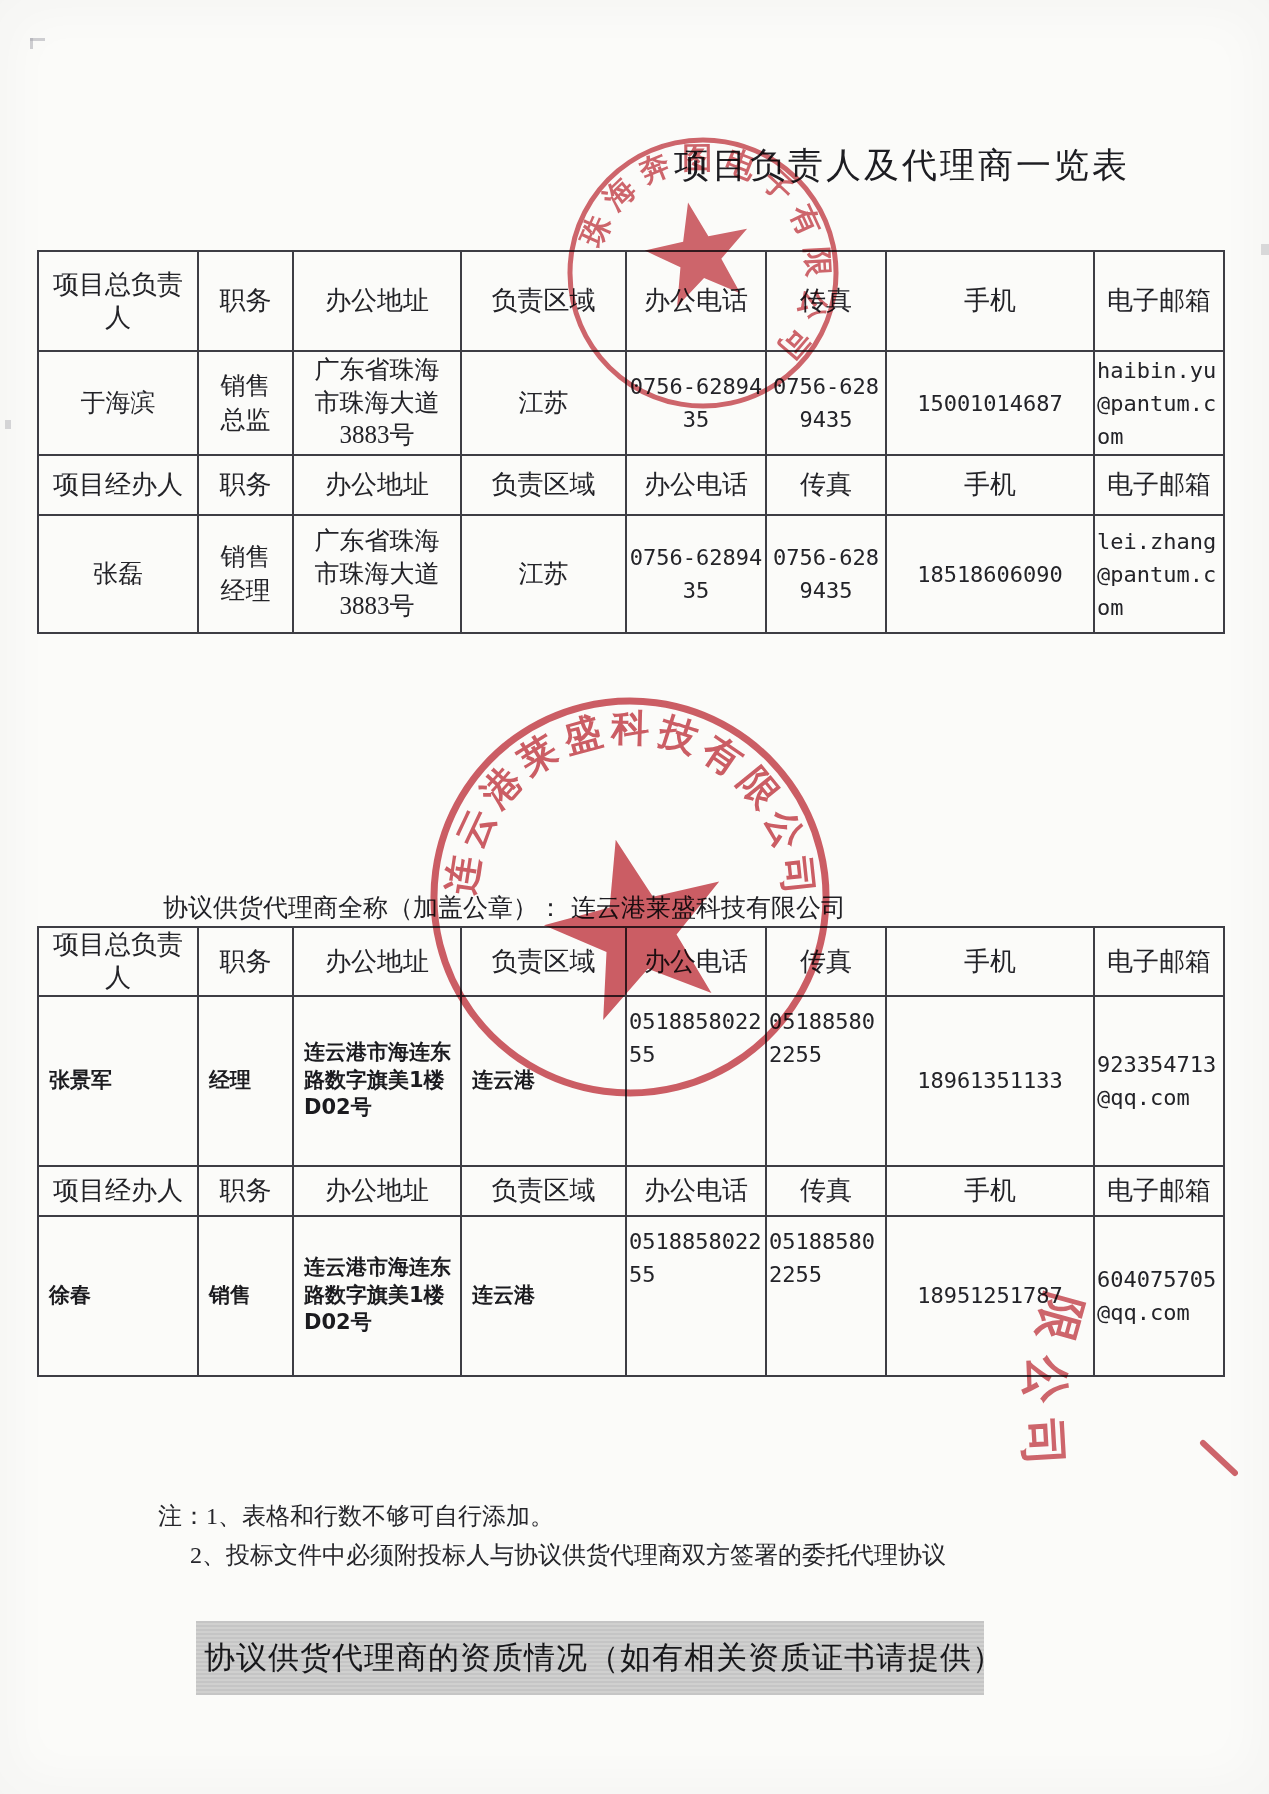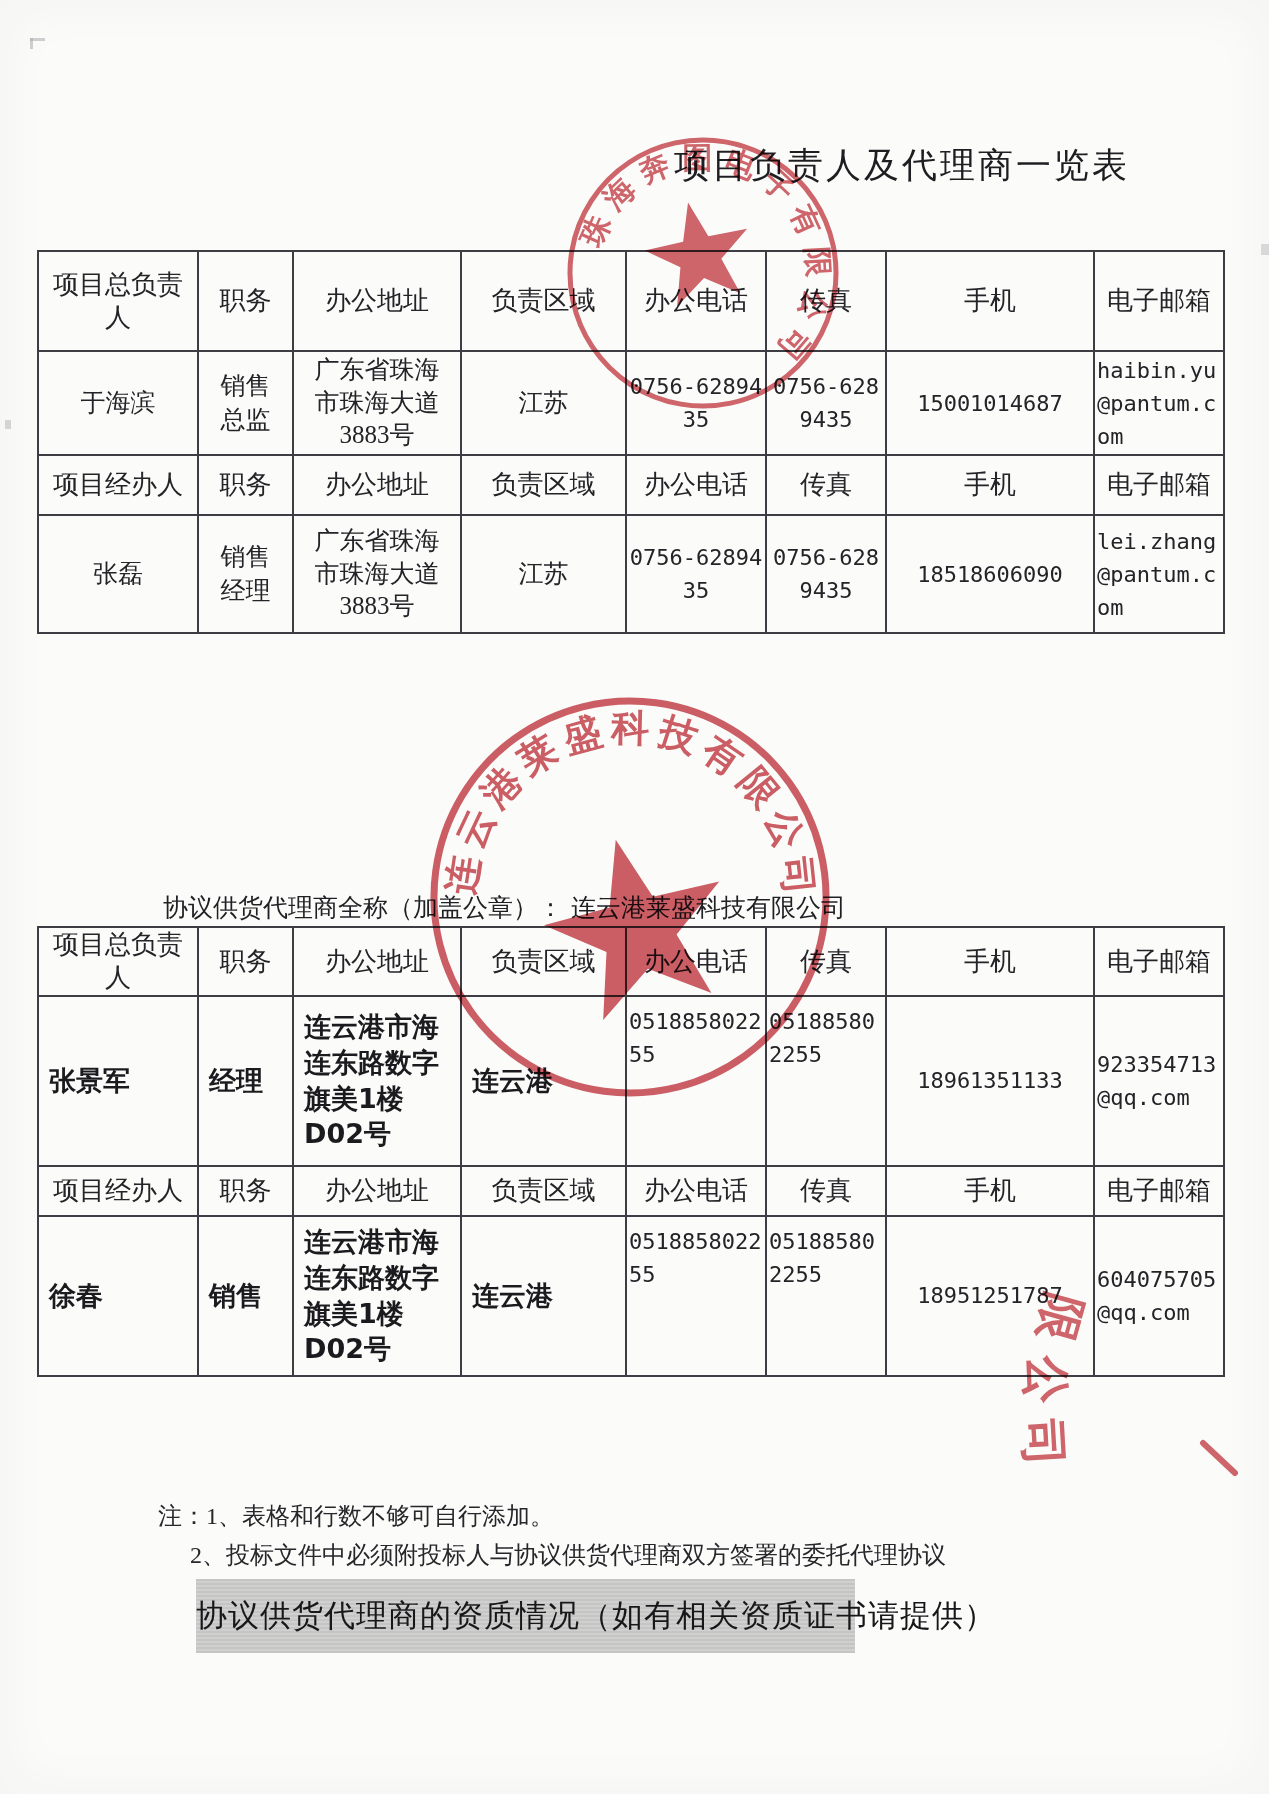--- a/index.html
+++ b/index.html
@@ -42,31 +42,31 @@
   .t1 tr.r1{height:100px}.t1 tr.r2{height:104px}.t1 tr.r3{height:60px}.t1 tr.r4{height:118px}
   
   .t2 tr.r1{height:66px}.t2 tr.r2{height:170px}.t2 tr.r3{height:50px}.t2 tr.r4{height:160px}
   
   .t1 tr.data td:nth-child(2){padding:16px 14px;line-height:1.35;}
   .t1 tr.data td:nth-child(3){padding:0 12px;margin-left:36px;}
   .t1 tr.data td:nth-child(8){text-align:left;}
   
   .t2 tr.data td.cjk{
     font-family:"DejaVu Sans","Liberation Sans",sans-serif;font-weight:700;
-    font-size:27px;text-align:left;padding-left:10px;padding-right:4px;line-height:1.32;
+    font-size:21px;text-align:left;padding-left:10px;padding-right:4px;line-height:1.32;
     color:#1b1b1f;
   }
   .t2 tr.data td.phone{vertical-align:top;text-align:left;padding-top:8px;}
   .t2 tr.data td:nth-child(8){text-align:left;}
   
   .notes{position:absolute;left:158px;top:1500px;font-size:24px;color:#26262b;}
   .notes .row2{margin-left:32px;margin-top:7px;white-space:nowrap;}
   .note-highlight{
-    position:absolute;left:196px;top:1579px;width:659px;height:74px;
-    display:flex;align-items:center;box-sizing:border-box;
+    position:absolute;left:196px;top:1621px;width:788px;height:74px;
+    display:flex;align-items:center;padding-left:8px;box-sizing:border-box;
     background:repeating-linear-gradient(0deg,#c5c5c5 0 2px,#d0d0cf 2px 4px);
     font-size:31px;color:#17171a;white-space:nowrap;letter-spacing:1px;
   }
   
   .seal{position:absolute;mix-blend-mode:multiply;}
   .seal text{font-family:"DejaVu Serif","Liberation Serif",serif;}
   
   .speck{position:absolute;background:#a9a9b0;}
 </style>
 </head>

